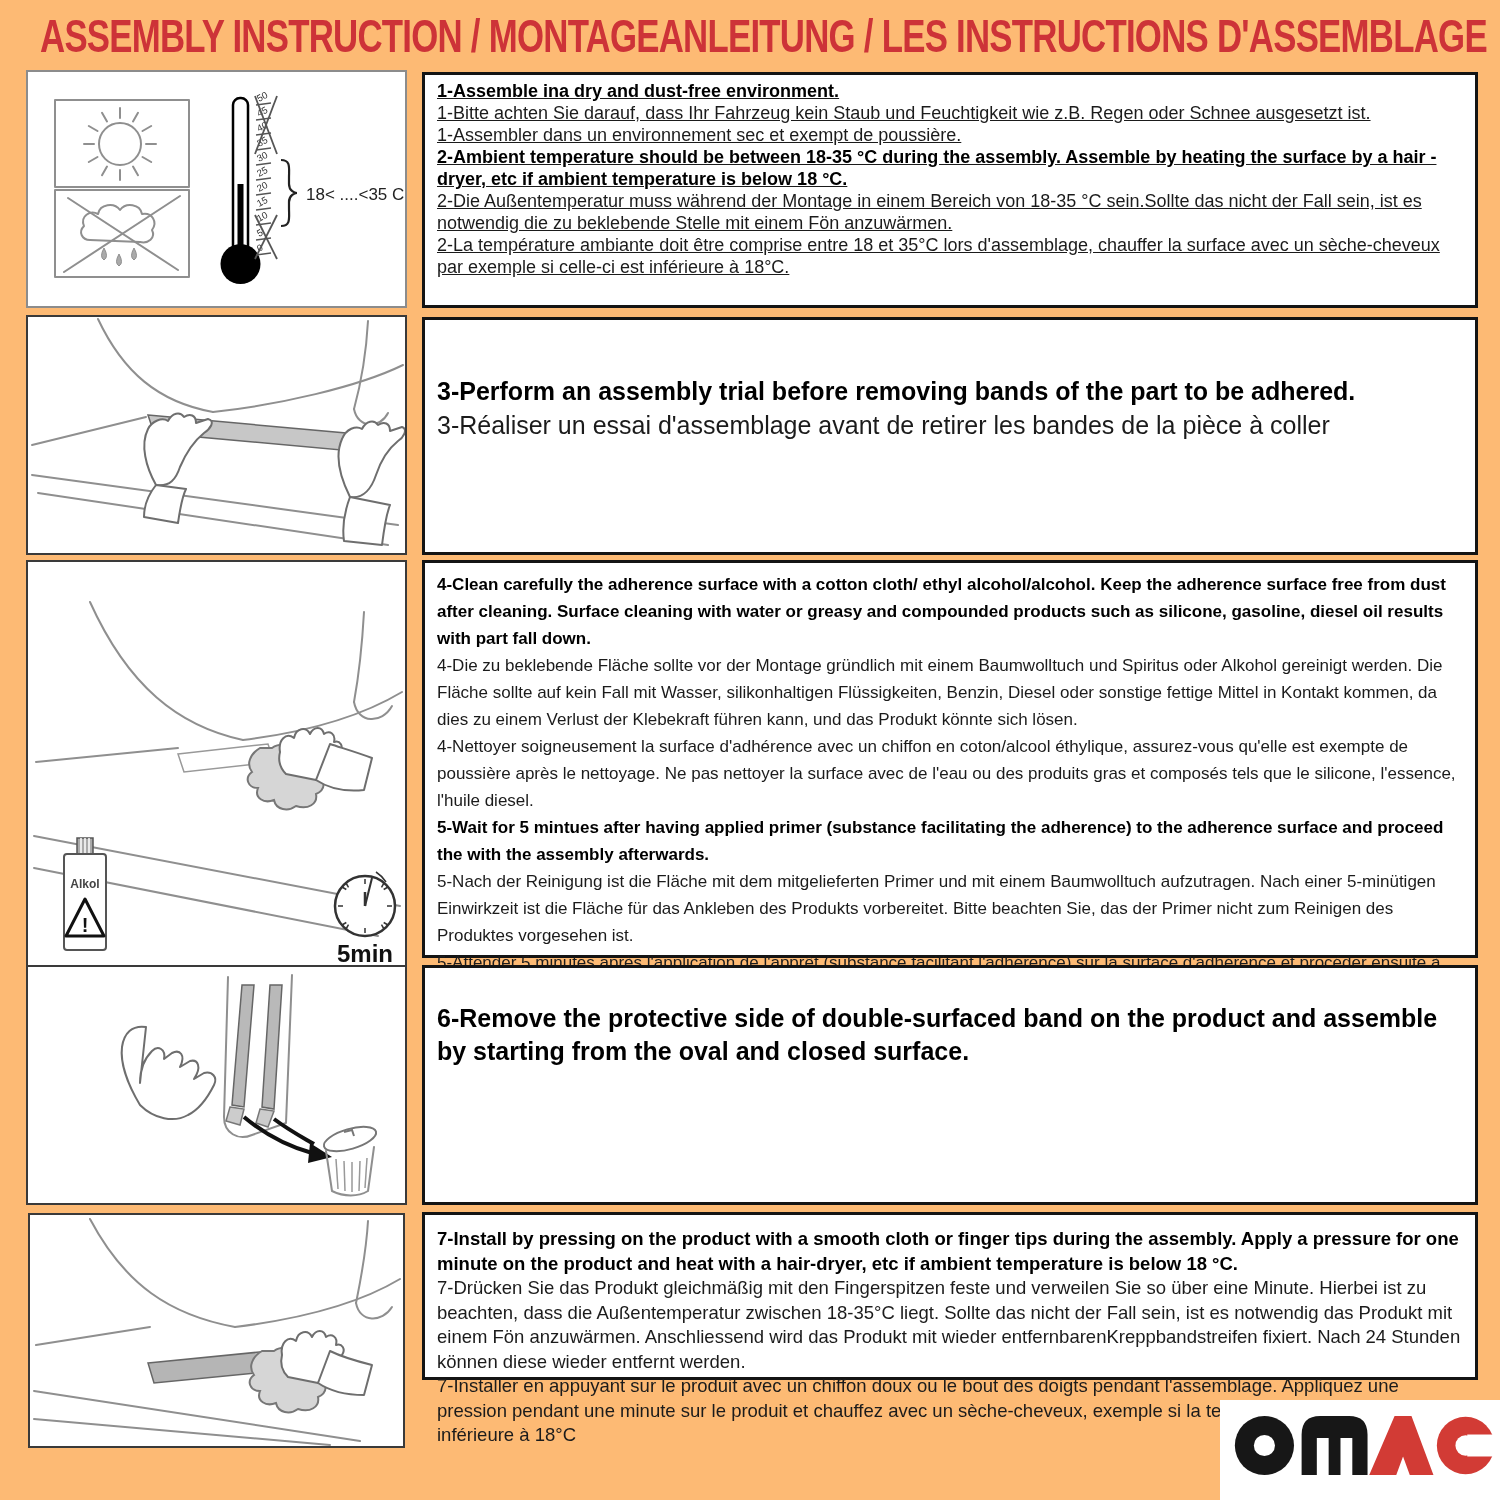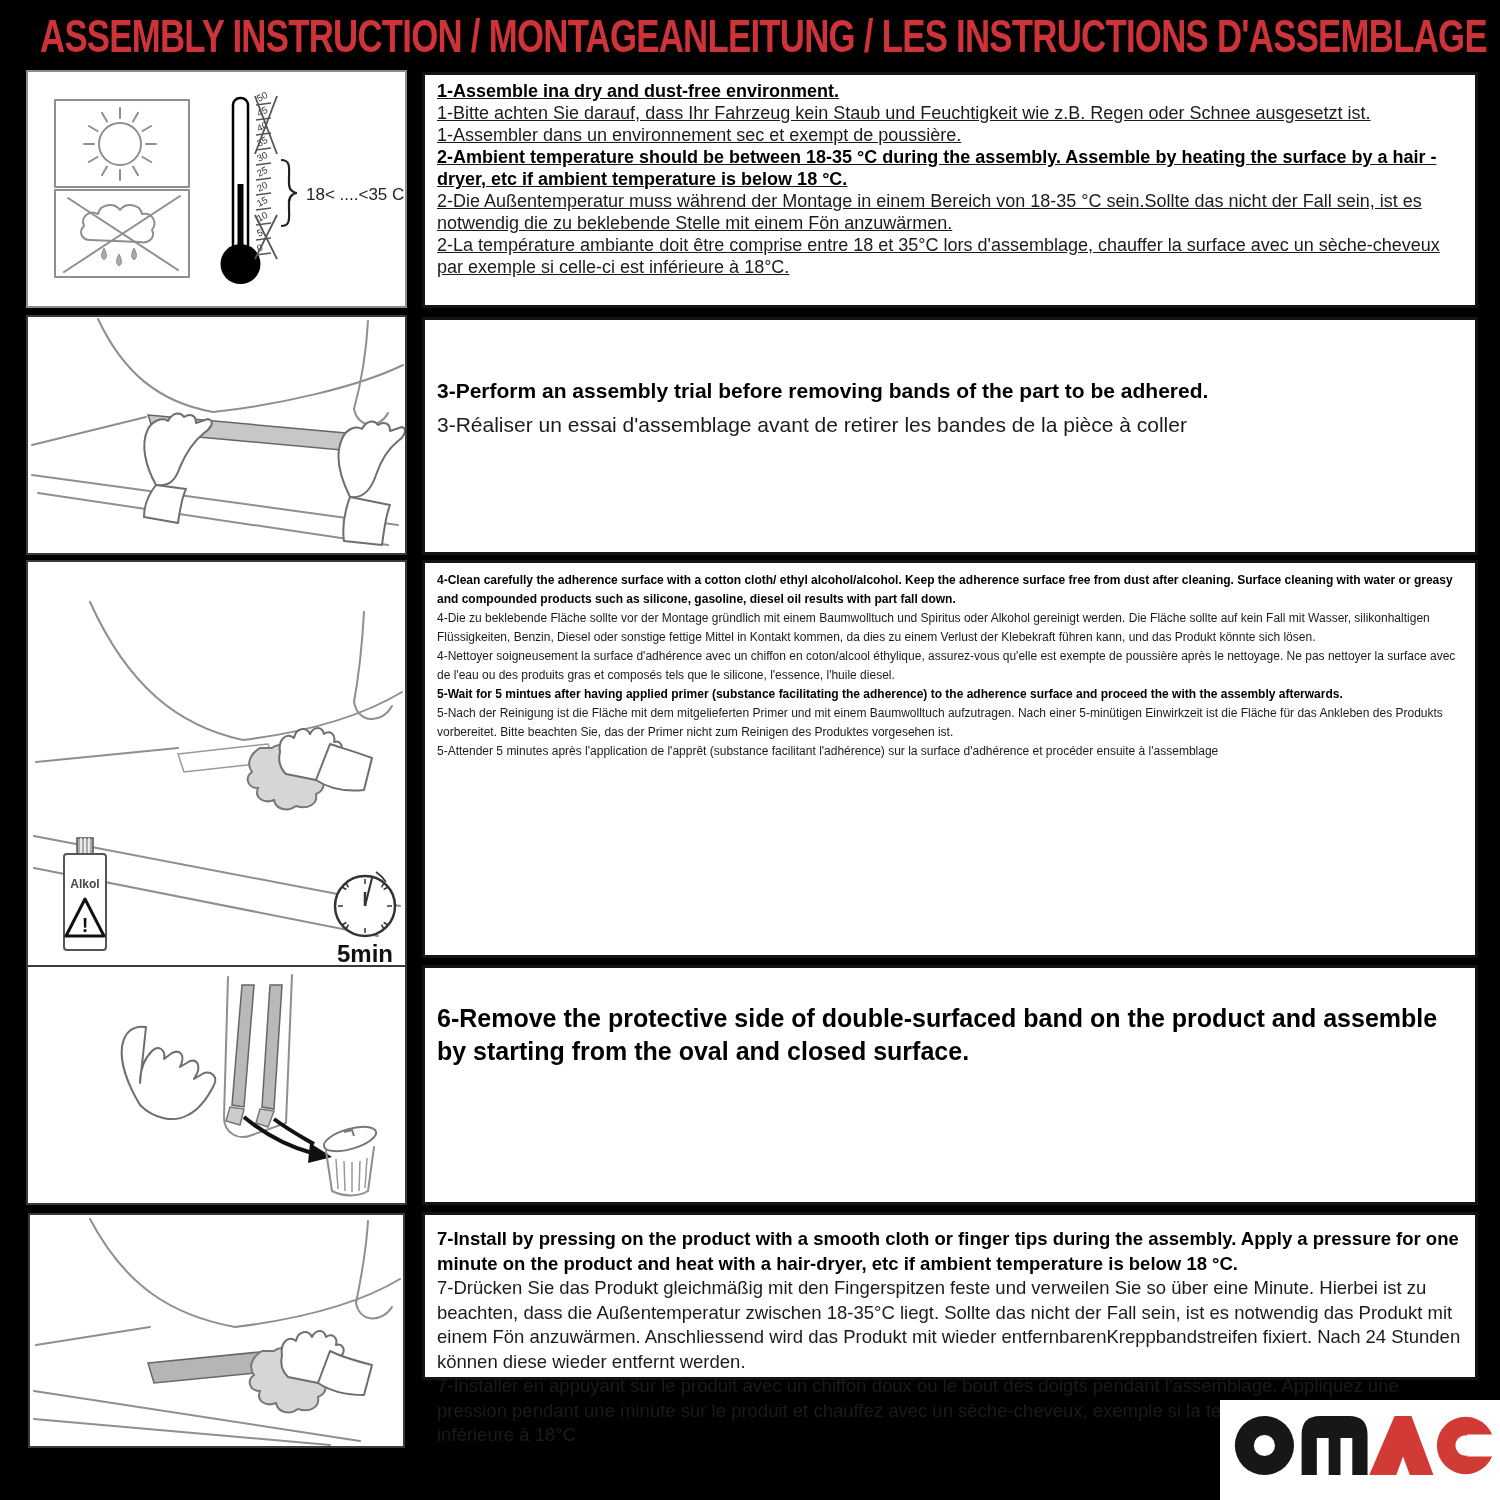--- a/index.html
+++ b/index.html
@@ -1,30 +1,30 @@
 <!DOCTYPE html>
 <html><head>
 <meta charset="utf-8">
 <style>
   html,body{margin:0;padding:0;background:#ffffff;}
-  #page{position:relative;width:1500px;height:1500px;background:#000000;overflow:hidden;
+  #page{position:relative;width:1500px;height:1500px;background:#fdba74;overflow:hidden;
         font-family:"Liberation Sans", sans-serif;color:#1b1b1b;}
   .title{position:absolute;left:40px;top:8px;font-size:47px;font-weight:700;
          color:#cd3338;white-space:nowrap;transform:scaleX(.74);transform-origin:left top;
          letter-spacing:-1px;}
   .imgbox{position:absolute;background:#fff;border:2px solid #8c8c8c;box-sizing:border-box;}
   .imgbox.dark{border-color:#3a3a3a;}
   .txtbox{position:absolute;background:#fff;border:3px solid #141414;box-sizing:border-box;
           padding:5px 12px 0 12px;}
   .txtbox p{margin:0;}
   .b{font-weight:700;color:#000;}
   .mt{margin-top:20px;}
   .s1{font-size:18px;line-height:22px;}
-  .s2{font-size:21px;line-height:34px;padding-top:54px;}
-  .s3{font-size:12px;line-height:19px;padding-top:8px;}
+  .s2{font-size:25px;line-height:34px;padding-top:54px;}
+  .s3{font-size:17px;line-height:27px;padding-top:8px;}
   .s4{font-size:25px;line-height:33px;padding-top:34px;}
   .s5{font-size:18.5px;line-height:24.5px;padding-top:12px;}
   svg{display:block;}
   .lineart{stroke:#8f8f8f;stroke-width:2;fill:none;stroke-linecap:round;stroke-linejoin:round;}
   .hand{fill:#ffffff;stroke:#6e6e6e;stroke-width:2;stroke-linejoin:round;}
   .logo-patch{position:absolute;left:1220px;top:1400px;width:280px;height:100px;background:#fff;}
 </style>
 </head>
 <body>
 

